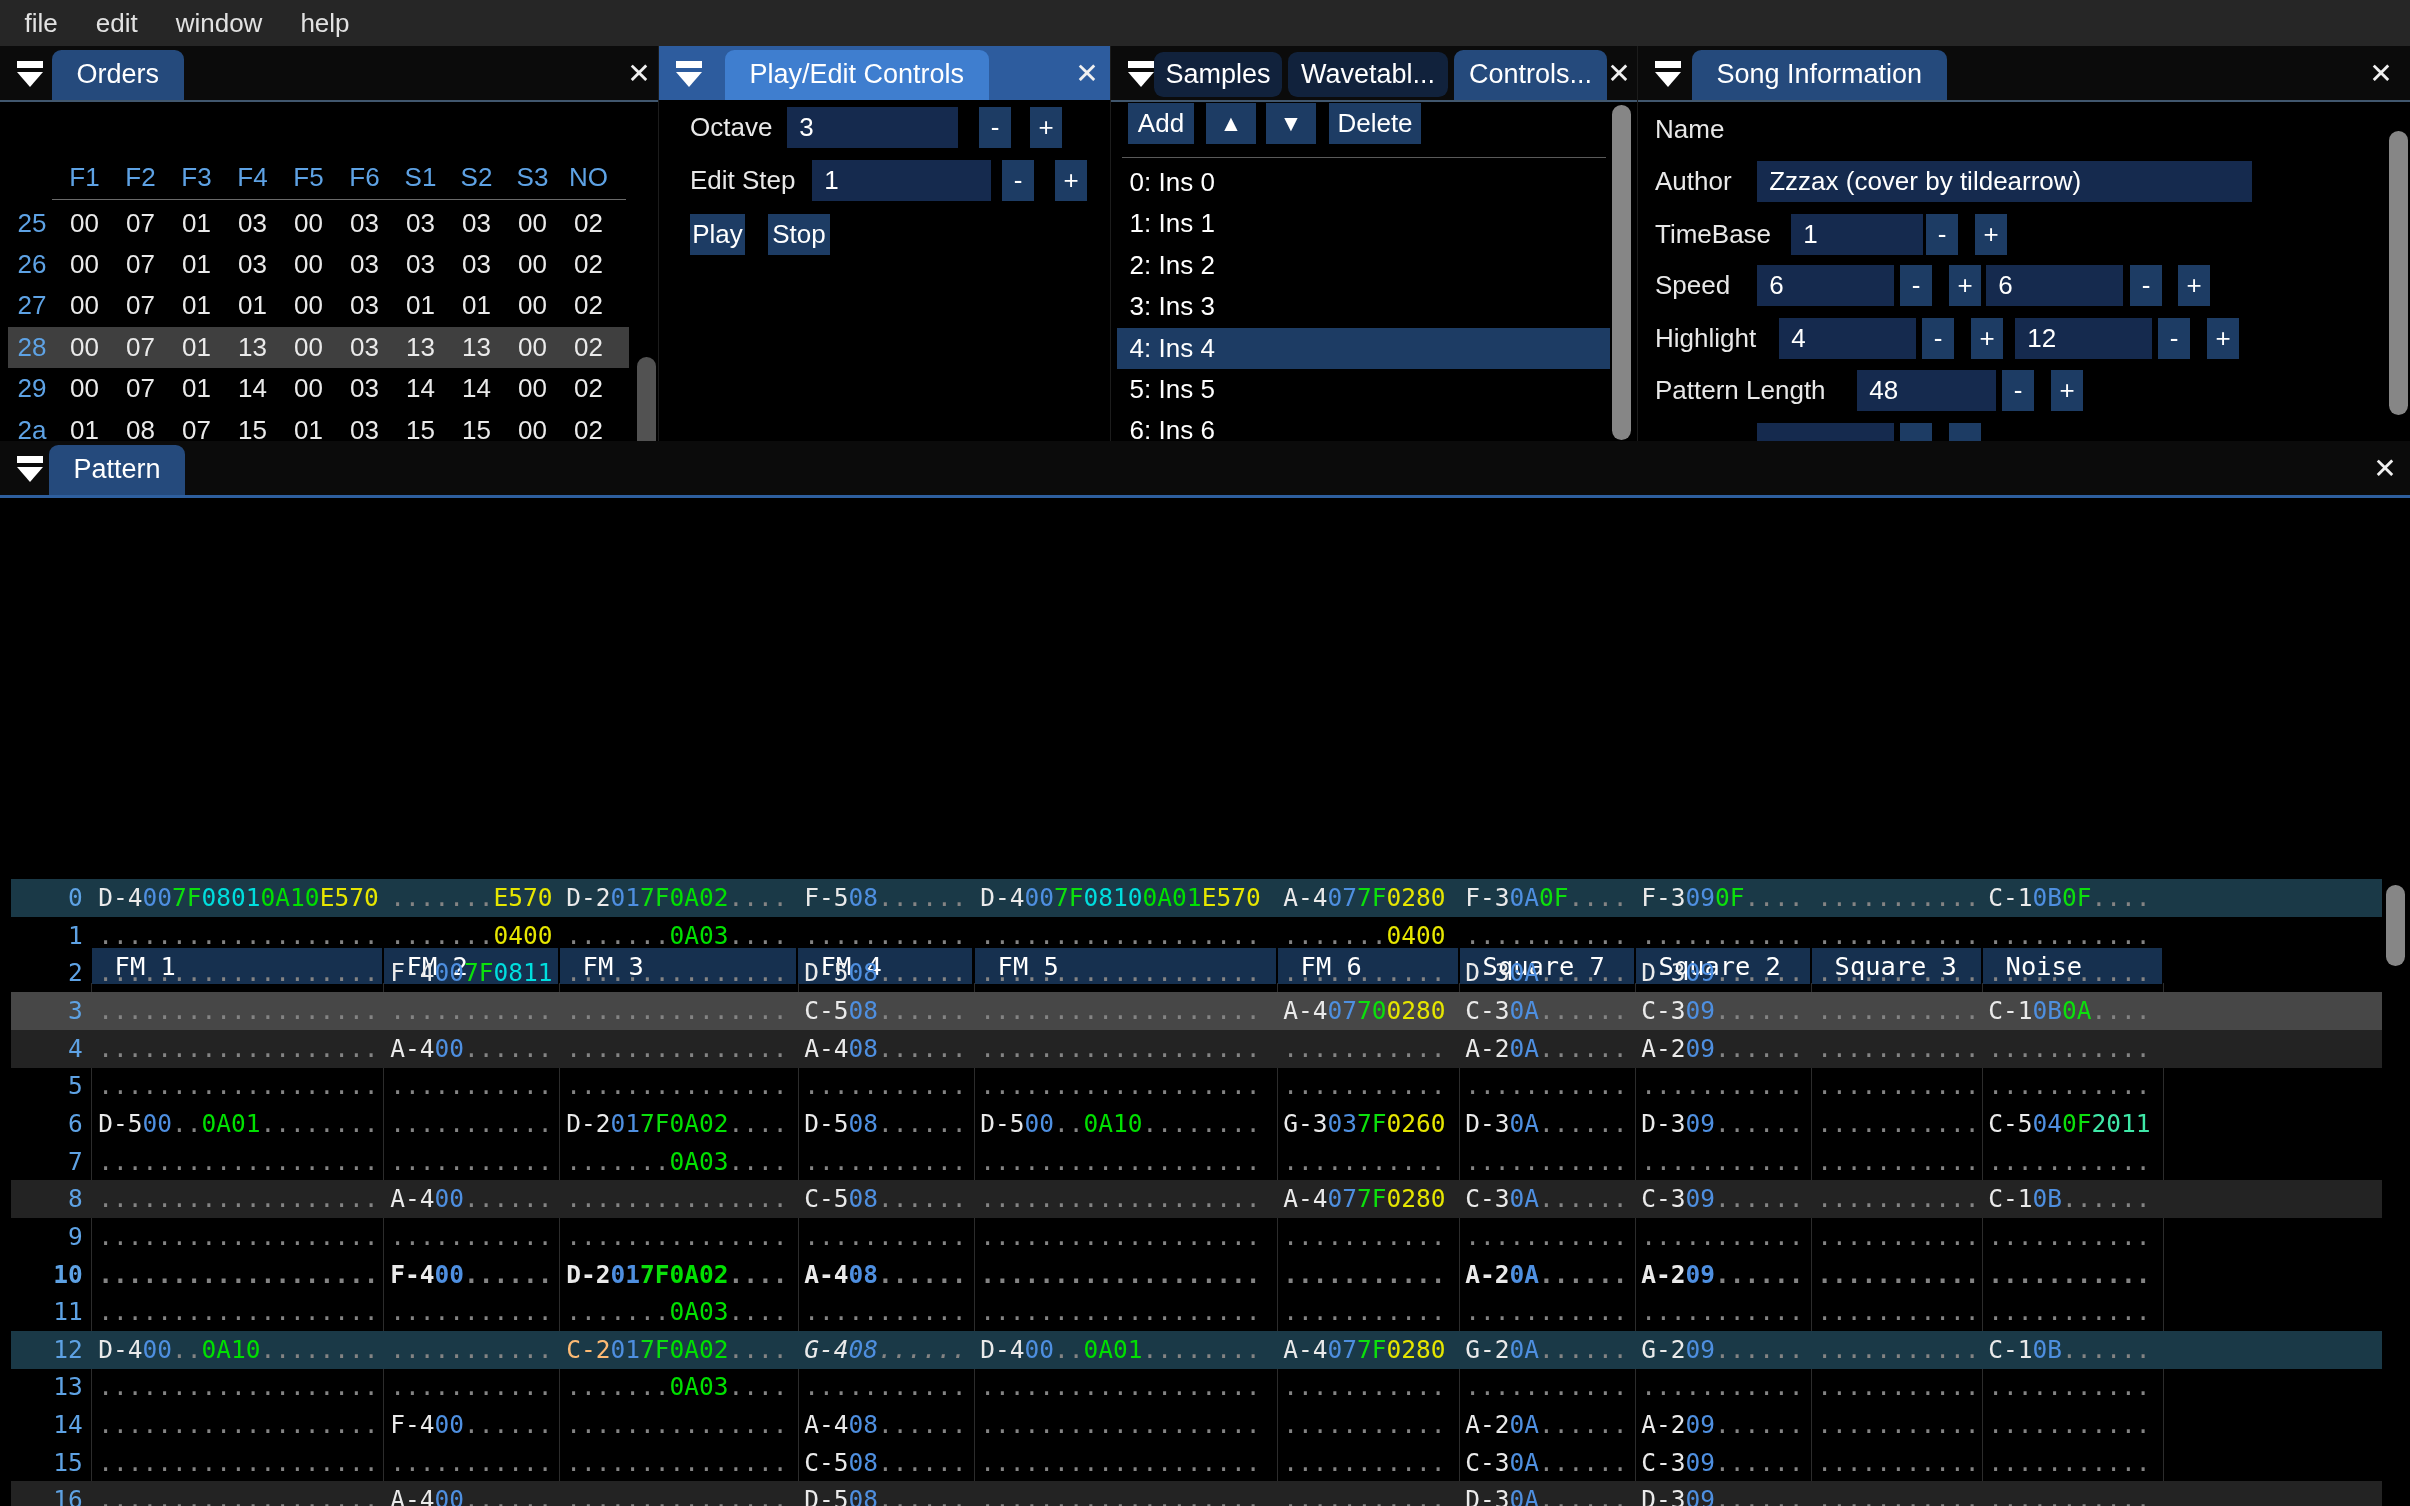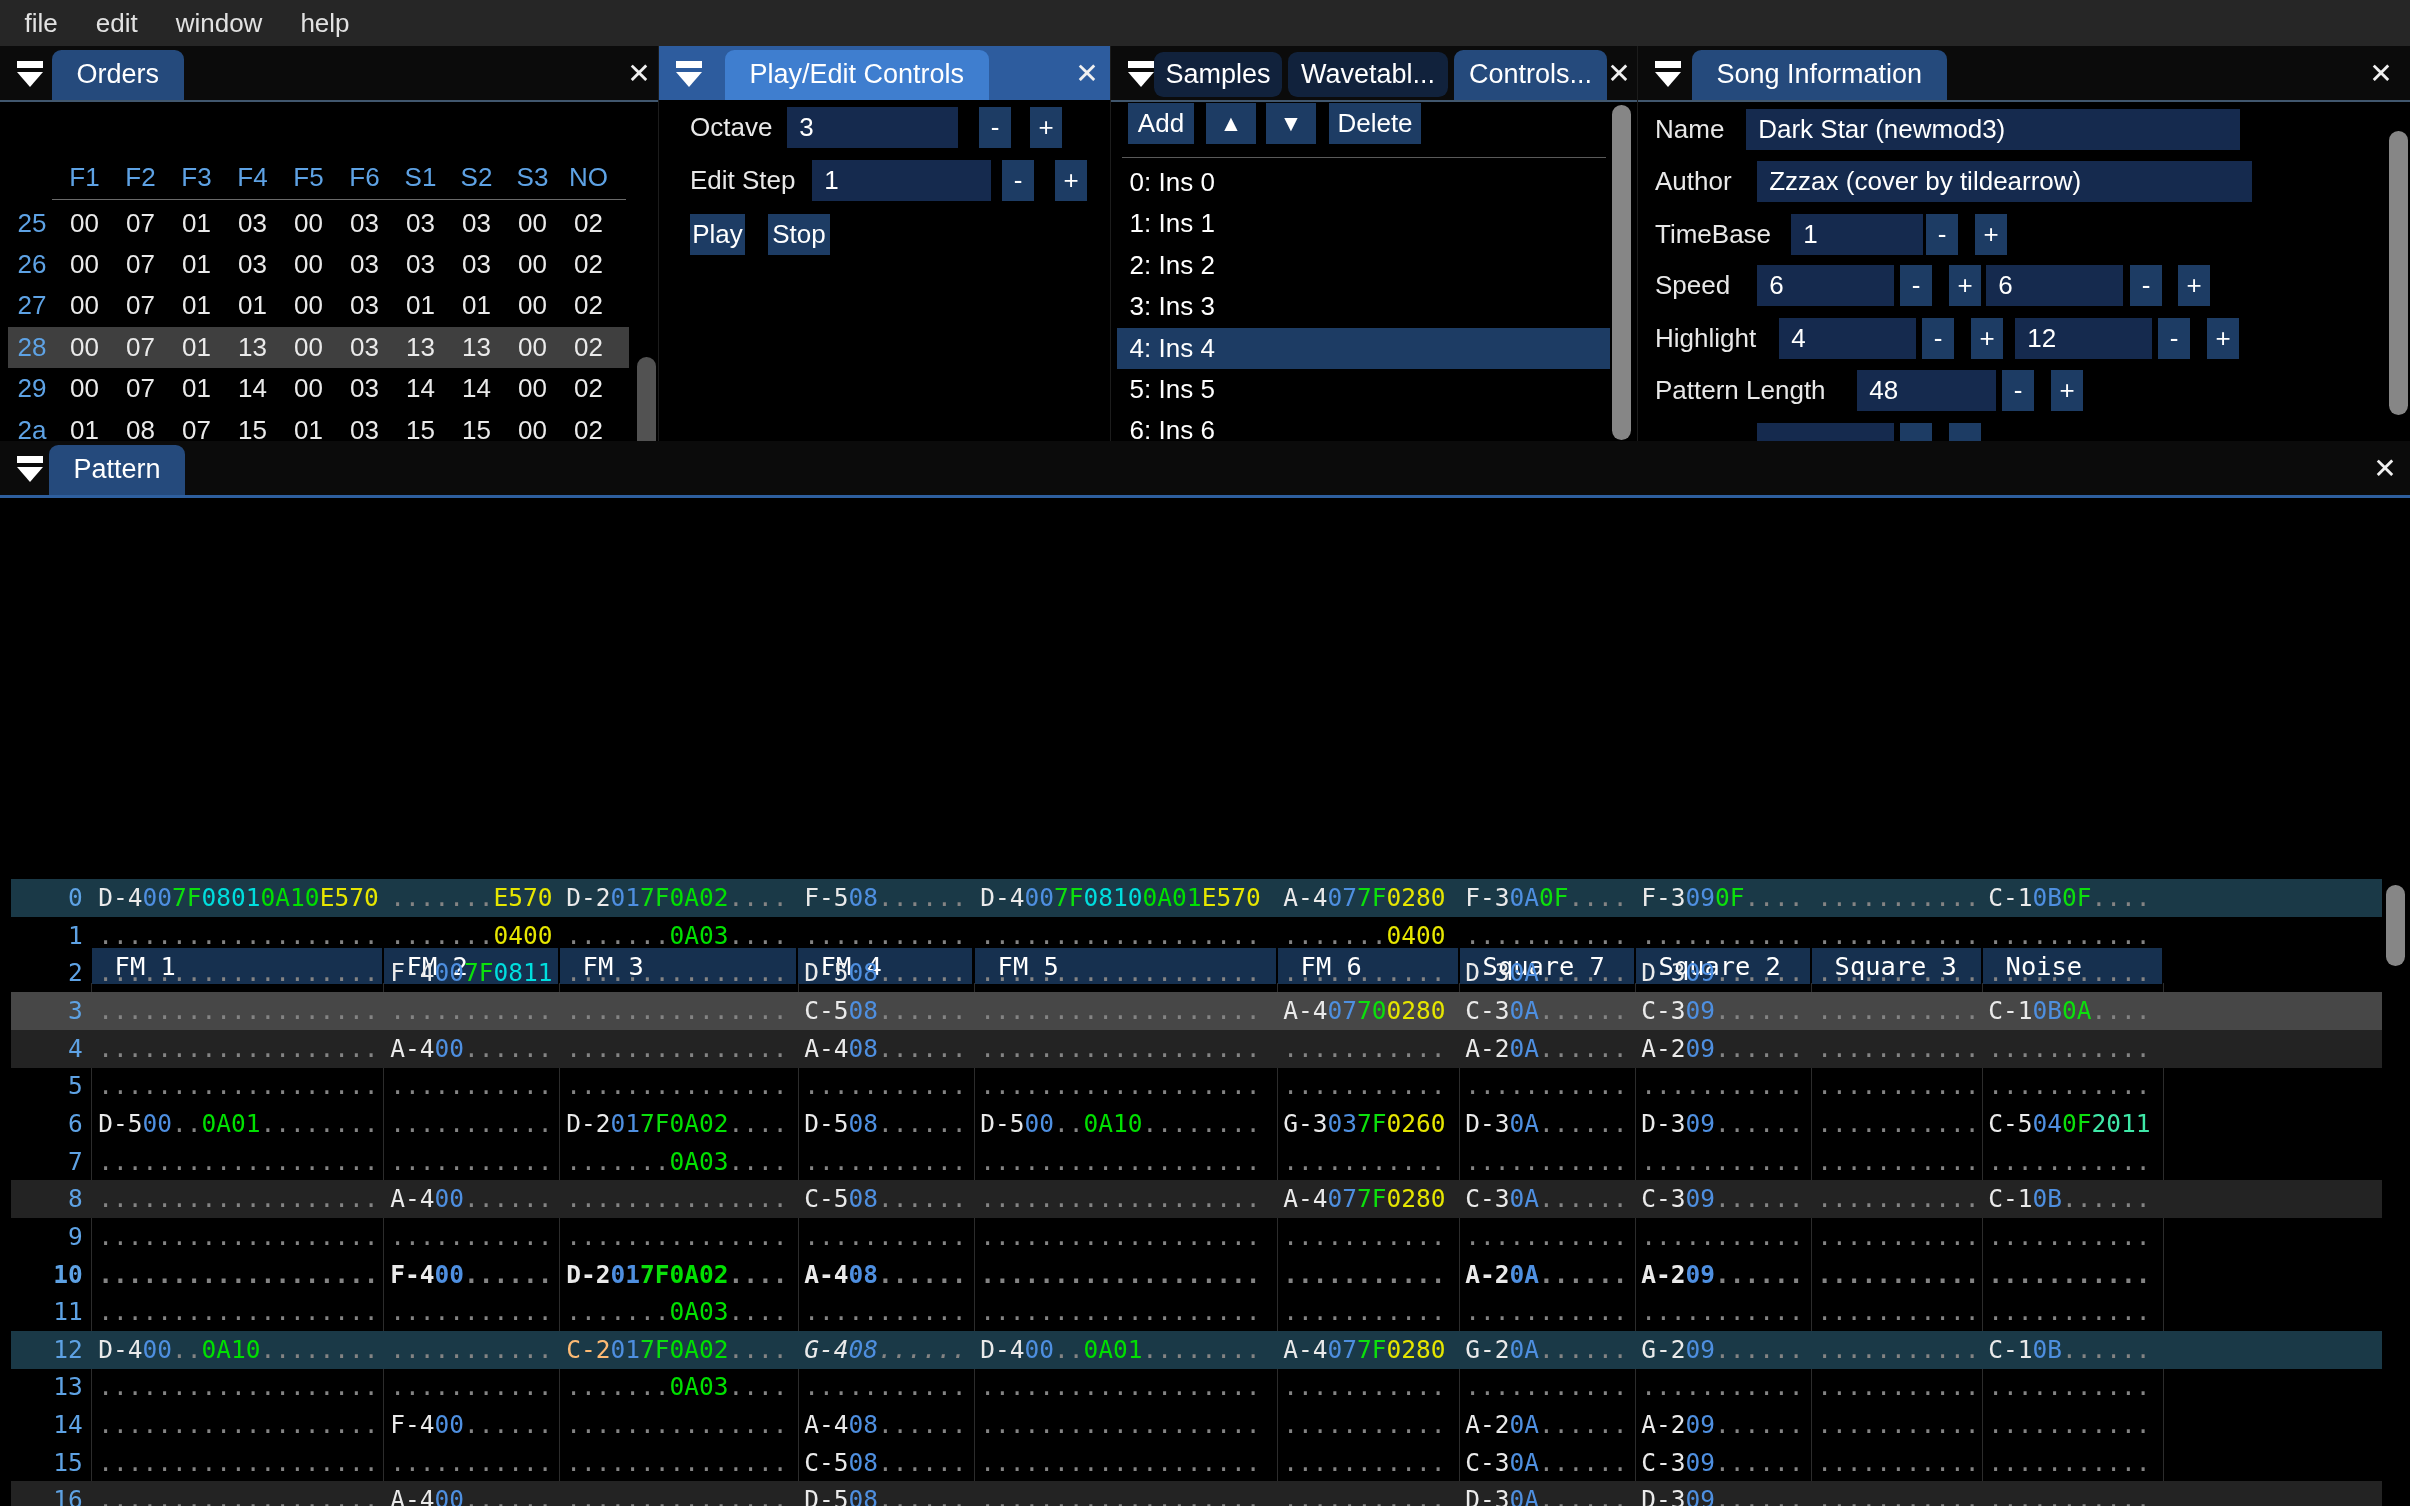--- a/index.html
+++ b/index.html
@@ -239,23 +239,20 @@
         <div class="tri"></div>
       </div>
     <div class="tab sel" style="left:54px;">
         <span>Song Information</span>
       </div>
     <div class="closex" style="left:727px;">✕</div>
   </div>
   <div class="titlebar-line"></div>
 
   <div class="lbl" style="left:17px;top:63px;">Name</div>
-  <div class="inp" style="left:108px;top:63px;width:494px;">
-      <span>Dark Star (newmod3)</span>
-    </div>
 
   <div class="lbl" style="left:17px;top:115px;">Author</div>
   <div class="inp" style="left:119px;top:115px;width:495px;">
       <span>Zzzax (cover by tildearrow)</span>
     </div>
 
   <div class="lbl" style="left:17px;top:168px;">TimeBase</div>
   <div class="inp" style="left:153px;top:168px;width:132px;">
       <span>1</span>
     </div>

